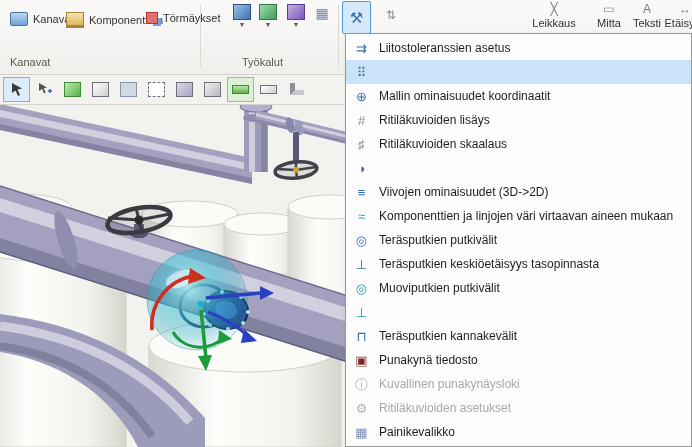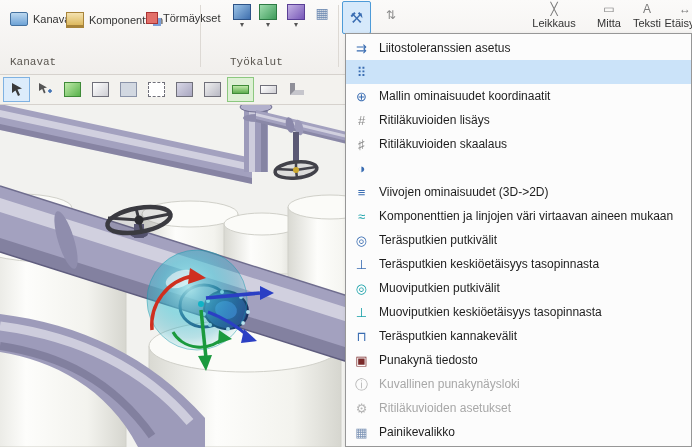--- a/index.html
+++ b/index.html
@@ -26,21 +26,21 @@
   .t4{background:none;border:none;font-size:14px;line-height:14px;color:#6a87b0;text-align:center;}
   .tcaret{font-size:8px;color:#555;line-height:8px;}
   #pressedTool{position:absolute;left:342px;top:1px;width:27px;height:31px;
                background:#d6e9fb;border:1px solid #4e9bd8;border-radius:2px;
                display:flex;align-items:center;justify-content:center;
                font-size:15px;color:#3a6db2;cursor:default;}
   .mini{position:absolute;font-size:12px;color:#8a8a8a;cursor:default;}
   .vbtn{position:absolute;top:2px;width:54px;display:flex;flex-direction:column;
         align-items:center;gap:1px;font-size:11px;color:#333;cursor:default;}
   .vicon{font-size:12px;color:#7a7a7a;height:14px;line-height:14px;}
-  .grp{position:absolute;top:56px;font-size:11px;color:#5a5650;font-family:Liberation Mono, monospace;}
+  .grp{position:absolute;top:56px;font-size:11px;color:#5a5650;}
   .vdiv{position:absolute;top:5px;height:62px;width:1px;background:#ddd9d4;}
 
   
   #toolbar2{position:absolute;left:0;top:74px;width:347px;height:31px;z-index:2;
             background:#f3f2ee;border-bottom:1px solid #d6d2cd;border-right:1px solid #cfccc7;
             display:flex;align-items:center;padding:0 3px;gap:1px;box-sizing:border-box;}
   .tb2{width:27px;height:25px;display:flex;align-items:center;justify-content:center;
        background:none;border:1px solid transparent;padding:0;cursor:default;}
   .tb2.sel{background:#dcecfb;border-color:#7fb2e2;}
   .tb2.selg{background:#def0d5;border-color:#8cc87f;}
@@ -251,21 +251,21 @@
     <div class="vbtn" style="left:627px;width:40px">
       <span class="vicon">A</span>
       <span class="vlbl">Teksti</span>
     </div>
     <div class="vbtn" style="left:659px;width:52px">
       <span class="vicon">↔</span>
       <span class="vlbl">Etäisyys</span>
     </div>
 
     <span class="grp" style="left:10px">Kanavat</span>
-    <span class="grp" style="left:230px">Työkalut</span>
+    <span class="grp" style="left:242px">Työkalut</span>
     <div class="vdiv" style="left:200px"></div>
     <div class="vdiv" style="left:338px"></div>
   </div>
 
   <div id="toolbar2">
     <button class="tb2 sel">
       <svg width="16" height="16">
         <path d="M3,2 L13,7.5 L8.5,8.5 L11,14 L9,15 L6.5,9.5 L3,12 Z" fill="#3a3a3a"></path>
       </svg>
     </button>
@@ -342,21 +342,20 @@
     <div class="mi">
       <span class="mic ic9">⊥</span>
       <span class="mlb">Teräsputkien keskiöetäisyys tasopinnasta</span>
     </div>
     <div class="mi">
       <span class="mic ic10">◎</span>
       <span class="mlb">Muoviputkien putkivälit</span>
     </div>
     <div class="mi">
       <span class="mic ic11">⊥</span>
-      <span class="mlb">Muoviputkien keskiöetäisyys tasopinnasta</span>
     </div>
     <div class="mi">
       <span class="mic ic12">⊓</span>
       <span class="mlb">Teräsputkien kannakevälit</span>
     </div>
     <div class="mi">
       <span class="mic ic13">▣</span>
       <span class="mlb">Punakynä tiedosto</span>
     </div>
     <div class="mi dis">

